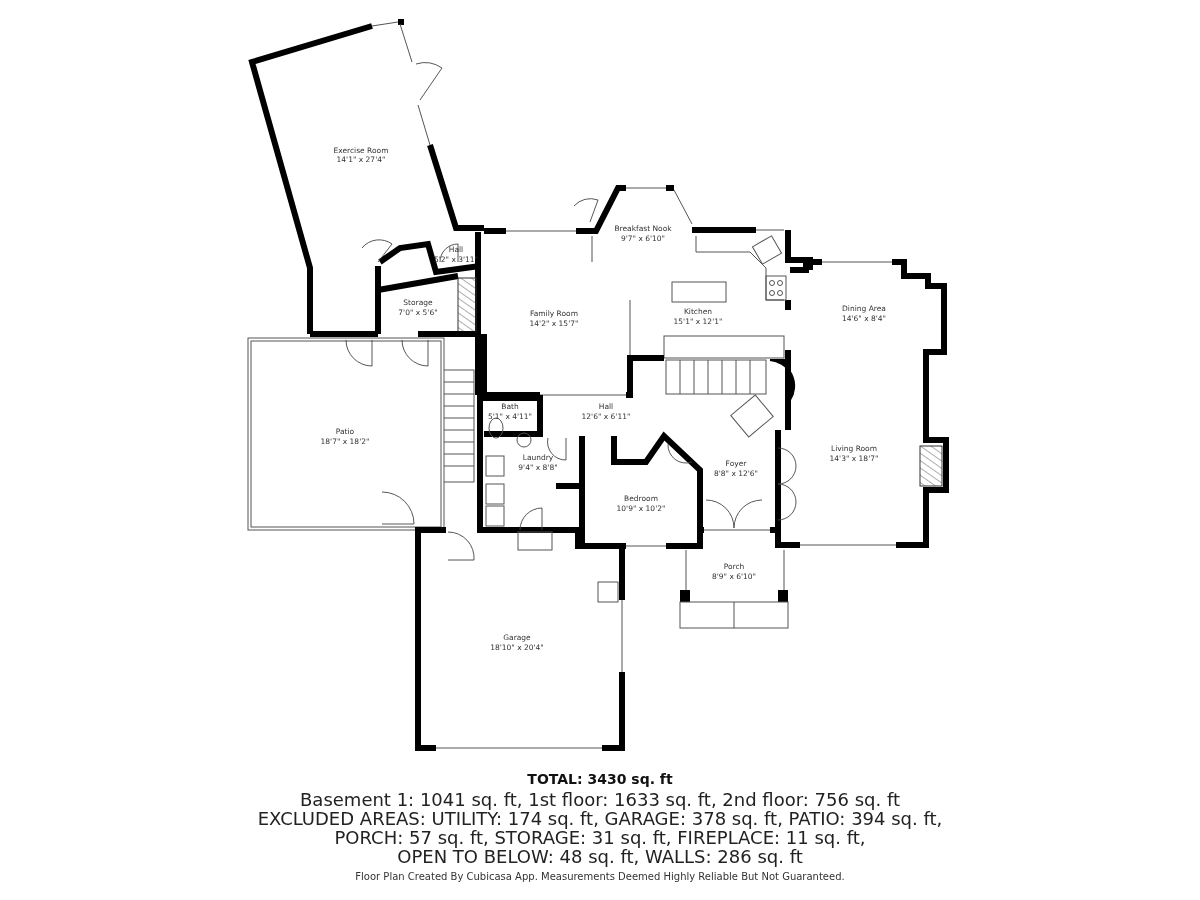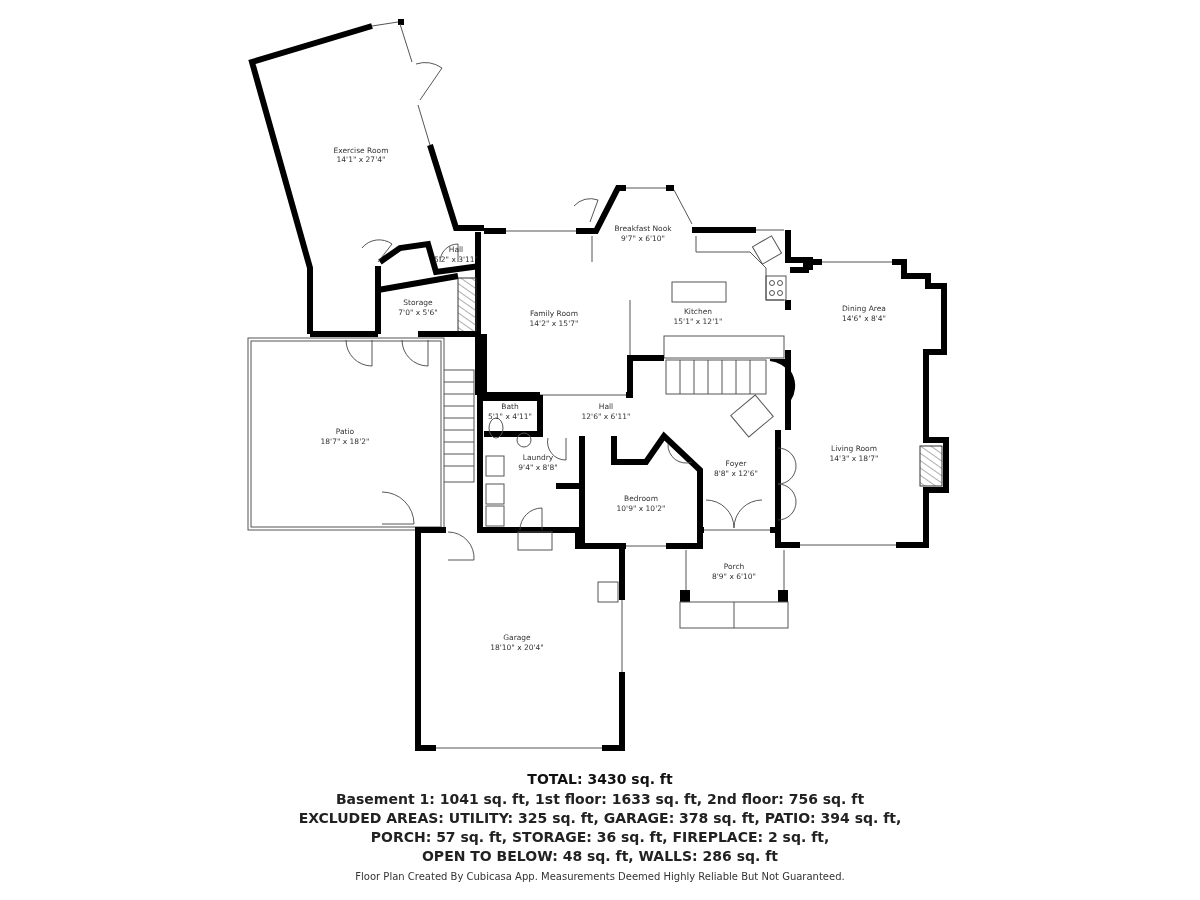--- a/index.html
+++ b/index.html
@@ -7,21 +7,21 @@
   svg.plan{position:absolute;left:0;top:0;width:1200px;height:900px;}
   .wall{fill:none;stroke:#000;stroke-width:6;stroke-linejoin:miter;}
   .thin{fill:none;stroke:#555;stroke-width:1;}
   .win{fill:#fff;stroke:#555;stroke-width:1;}
   .door{fill:none;stroke:#444;stroke-width:0.9;}
   .hatch{fill:url(#hatch);stroke:#333;stroke-width:1;}
   .rname{font-size:7.5px;fill:#333;text-anchor:middle;}
   .rdim{font-size:7.5px;fill:#333;text-anchor:middle;}
   .summary{position:absolute;left:0;width:1200px;text-align:center;}
   .total{top:771px;font-size:14px;font-weight:bold;color:#111;}
-  .line{font-size:14px;color:#222;line-height:19px;font-weight:bold;}
+  .line{font-size:18px;color:#222;line-height:19px;}
   .l1{top:790px}.l2{top:809px}.l3{top:828px}.l4{top:847px}
   .credit{top:871px;font-size:10px;color:#333;}
 </style>
 </head>
 <body>
 
 <svg class="plan" viewBox="0 0 1200 900">
   <defs>
     <pattern id="hatch" patternUnits="userSpaceOnUse" width="6" height="6" patternTransform="rotate(-55)">
       <line x1="0" y1="0" x2="0" y2="6" stroke="#333" stroke-width="0.8"></line>
@@ -196,16 +196,16 @@
     <text class="rdim" x="736" y="476">8'8" x 12'6"</text>
     <text class="rname" x="734" y="569">Porch</text>
     <text class="rdim" x="734" y="579">8'9" x 6'10"</text>
     <text class="rname" x="517" y="640">Garage</text>
     <text class="rdim" x="517" y="650">18'10" x 20'4"</text>
   </g>
 </svg>
 
 <div class="summary total">TOTAL: 3430 sq. ft</div>
 <div class="summary line l1">Basement 1: 1041 sq. ft, 1st floor: 1633 sq. ft, 2nd floor: 756 sq. ft</div>
-<div class="summary line l2">EXCLUDED AREAS: UTILITY: 325 sq. ft, GARAGE: 378 sq. ft, PATIO: 394 sq. ft,</div>
-<div class="summary line l3">PORCH: 57 sq. ft, STORAGE: 36 sq. ft, FIREPLACE: 2 sq. ft,</div>
+<div class="summary line l2">EXCLUDED AREAS: UTILITY: 174 sq. ft, GARAGE: 378 sq. ft, PATIO: 394 sq. ft,</div>
+<div class="summary line l3">PORCH: 57 sq. ft, STORAGE: 31 sq. ft, FIREPLACE: 11 sq. ft,</div>
 <div class="summary line l4">OPEN TO BELOW: 48 sq. ft, WALLS: 286 sq. ft</div>
 <div class="summary credit">Floor Plan Created By Cubicasa App. Measurements Deemed Highly Reliable But Not Guaranteed.</div>
 
 </body></html>

